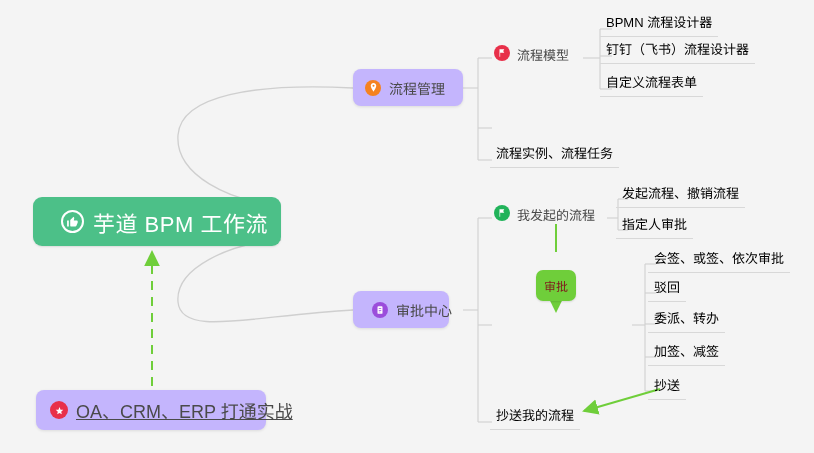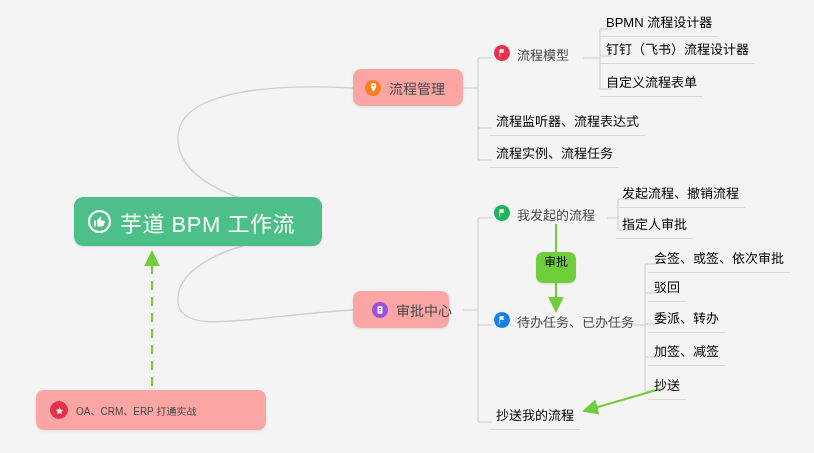--- a/index.html
+++ b/index.html
@@ -31,36 +31,35 @@
     position: absolute;
     left: 33px;
     top: 197px;
     width: 248px;
     height: 49px;
     border-radius: 9px;
     background: #4cc088;
     box-shadow: 0 1px 2px rgba(0,0,0,.10);
     display: flex;
     align-items: center;
-    padding-left: 14px;
-    box-sizing: border-box;
-    margin-left: 41px;
+    padding-left: 28px;
+    box-sizing: border-box;
   }
   .root-label {
     color: #ffffff;
     font-size: 22px;
     letter-spacing: .5px;
     margin-left: 9px;
     white-space: nowrap;
   }
 
   
   .card {
     position: absolute;
-    background: #fca5a5;
+    background: #c4b5fd;
     border-radius: 8px;
     box-shadow: 0 1px 3px rgba(0,0,0,.10);
     display: flex;
     align-items: center;
     box-sizing: border-box;
     white-space: nowrap;
   }
   .card .card-label {
     color: #4a4a4a;
     font-size: 14px;
@@ -74,21 +73,21 @@
   #node-approve-center {
     left: 353px; top: 291px;
     width: 96px; height: 37px;
     padding-left: 19px;
   }
   #node-footnote {
     left: 36px; top: 390px;
     width: 230px; height: 40px;
     padding-left: 14px;
   }
-  #node-footnote .card-label { font-size: 10px; color: #4a4a4a; }
+  #node-footnote .card-label { font-size: 18px; color: #4a4a4a; text-decoration: underline; }
 
   
   .ic {
     width: 16px; height: 16px;
     border-radius: 50%;
     display: inline-flex;
     align-items: center;
     justify-content: center;
     flex: 0 0 auto;
   }
@@ -126,25 +125,27 @@
     padding: 0 6px 5px 6px;
     border-bottom: 1px solid #d8d8d8;
     box-sizing: border-box;
   }
 
   
   .pill {
     position: absolute;
     background: #6fce3a;
     border-radius: 7px;
-    color: #000000;
+    color: #7f1d1d;
     font-size: 12px;
     display: flex;
+    align-items: center;
     justify-content: center;
     box-shadow: 0 1px 2px rgba(0,0,0,.12);
+    margin-top: 18px;
   }
   #pill-approve {
     left: 536px; top: 252px;
     width: 40px; height: 31px;
   }
 </style>
 </head>
 <body>
 
 <div id="canvas">
@@ -229,21 +230,20 @@
         <path fill="#ffffff" d="M6 3h11.5l-2.6 4.2 2.6 4.3H7.6v9.5H6V3z"></path>
       </svg>
     </span>
     <span class="tnode-label">流程模型</span>
   </div>
 
   <div class="leaf" style="left:600px; top:12px;">BPMN 流程设计器</div>
   <div class="leaf" style="left:600px; top:39px;">钉钉（飞书）流程设计器</div>
   <div class="leaf" style="left:600px; top:72px;">自定义流程表单</div>
 
-  <div class="leaf" style="left:490px; top:111px;">流程监听器、流程表达式</div>
   <div class="leaf" style="left:490px; top:143px;">流程实例、流程任务</div>
 
   <div class="card" id="node-approve-center">
     <span class="ic ic-purple">
       <svg width="10" height="10" viewBox="0 0 24 24">
         <path fill="#ffffff" d="M16 3h-2.1a2 2 0 00-3.8 0H8a2 2 0 00-2 2v14a2 2 0 002 2h8a2 2 0 002-2V5a2 2 0 00-2-2zm-4-.2a.9.9 0 110 1.8.9.9 0 010-1.8zM9 8h6v1.6H9V8zm0 4h6v1.6H9V12zm0 4h4v1.6H9V16z"></path>
       </svg>
     </span>
     <span class="card-label">审批中心</span>
   </div>
@@ -253,28 +253,20 @@
       <svg width="10" height="10" viewBox="0 0 24 24">
         <path fill="#ffffff" d="M6 3h11.5l-2.6 4.2 2.6 4.3H7.6v9.5H6V3z"></path>
       </svg>
     </span>
     <span class="tnode-label">我发起的流程</span>
   </div>
 
   <div class="leaf" style="left:616px; top:183px;">发起流程、撤销流程</div>
   <div class="leaf" style="left:616px; top:214px;text-align:center;">指定人审批</div>
 
-  <div class="tnode" style="left:494px; top:312px;">
-    <span class="ic ic-blue">
-      <svg width="10" height="10" viewBox="0 0 24 24">
-        <path fill="#ffffff" d="M6 3h11.5l-2.6 4.2 2.6 4.3H7.6v9.5H6V3z"></path>
-      </svg>
-    </span>
-    <span class="tnode-label">待办任务、已办任务</span>
-  </div>
 
   <div class="leaf" style="left:648px; top:248px;">会签、或签、依次审批</div>
   <div class="leaf" style="left:648px; top:277px;">驳回</div>
   <div class="leaf" style="left:648px; top:308px;">委派、转办</div>
   <div class="leaf" style="left:648px; top:341px;">加签、减签</div>
   <div class="leaf" style="left:648px; top:375px;">抄送</div>
 
   <div class="leaf" style="left:490px; top:405px;">抄送我的流程</div>
 
   <div class="pill" id="pill-approve">

